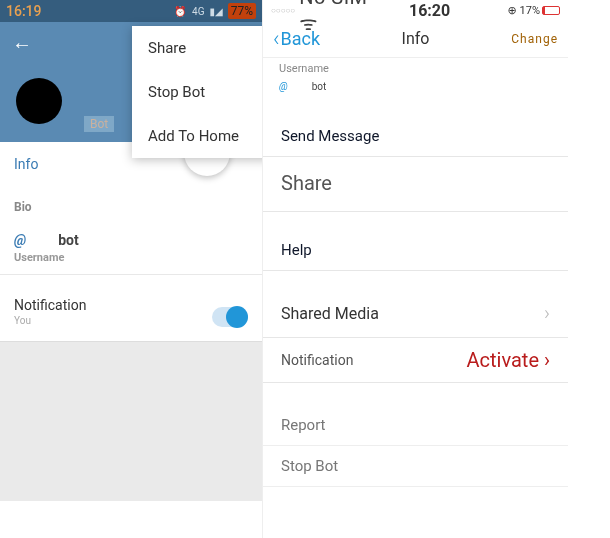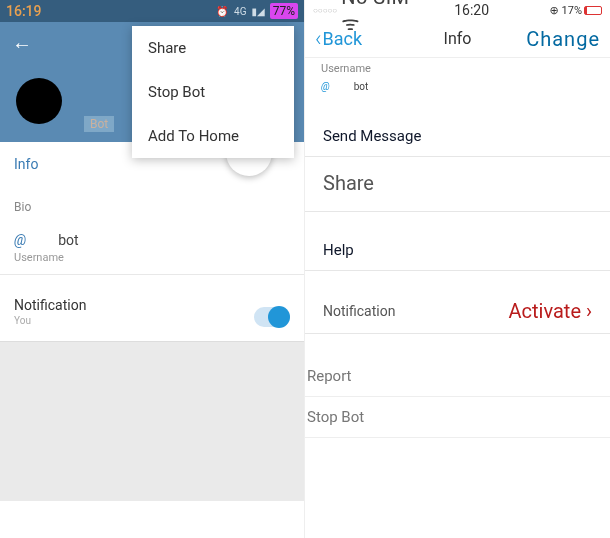--- a/index.html
+++ b/index.html
@@ -13,21 +13,21 @@
       height: 538px;
       display: flex;
       background: #fff;
     }
     .phone {
       position: relative;
       height: 538px;
       overflow: hidden;
     }
     .phone-left {
-      width: 305px;
+      width: 263px;
       border-right: 1px solid #eee;
     }
     .phone-right {
       width: 305px;
     }
 
     
     .status-bar-left {
       height: 22px;
       background: #355d7e;
@@ -45,21 +45,21 @@
     }
     .status-bar-left .icons {
       display: flex;
       gap: 5px;
       align-items: center;
       font-size: 10px;
       color: #cfdce6;
     }
     .status-bar-left .battery {
       color: #222;
-      background: #d946ef;
+      background: #c2410c;
       padding: 1px 3px;
       border-radius: 2px;
       font-size: 12px;
     }
 
     .header-blue {
       background: #5a8ab3;
       height: 120px;
       position: relative;
       padding: 8px 12px;
@@ -124,20 +124,21 @@
     }
 
     .divider {
       height: 1px;
       background: #e8e8e8;
       margin: 6px 0;
     }
 
     .bio-section {
       padding: 20px 14px 4px;
+      font-weight: bold;
     }
     .bio-label {
       color: #888;
       font-size: 12px;
       margin-bottom: 18px;
     }
     .username-row {
       display: flex;
       align-items: center;
       gap: 32px;
@@ -214,21 +215,22 @@
     }
     .status-bar-right .dots {
       color: #bbb;
       font-size: 8px;
       margin-right: 4px;
     }
     .status-bar-right .time-r {
       flex: 1;
       text-align: center;
       color: #333;
-      font-size: 14px;
+      font-size: 16px;
+      font-weight: bold;
     }
     .status-bar-right .batt-r {
       flex: 1;
       text-align: right;
       color: #333;
       font-size: 11px;
     }
     .batt-icon-r {
       display: inline-block;
       width: 18px;
@@ -269,22 +271,22 @@
       margin-right: 1px;
       font-weight: 300;
     }
     .nav-title {
       color: #333;
       font-size: 16px;
       flex: 1;
       text-align: center;
     }
     .nav-change {
-      color: #0369a1;
-      font-size: 20px;
+      color: #a16207;
+      font-size: 12px;
       flex: 1;
       text-align: right;
       letter-spacing: 1px;
     }
 
     .username-section-r {
       padding: 4px 16px 12px;
     }
     .username-label-r {
       color: #888;
@@ -349,21 +351,21 @@
     .activate {
       color: #b91c1c;
       font-size: 20px;
       margin-left: auto;
     }
 
     .report-section {
       margin-top: 22px;
     }
     .report-item {
-      padding: 11px 2px;
+      padding: 11px 18px;
       font-size: 15px;
       color: #777;
       border-bottom: 1px solid #eee;
       cursor: pointer;
     }
   </style>
 </head>
 <body>
 
 <div class="phone phone-left">
@@ -445,20 +447,24 @@
       <span class="at-r">@</span><span>bot</span>
     </div>
   </div>
 
   <div class="list-r">
     <div class="list-item-r">Send Message</div>
     <div class="list-item-r share-big">Share</div>
     <div class="list-gap"></div>
     <div class="list-item-r">Help</div>
     <div class="list-gap"></div>
+    <div class="shared-media-row">
+      <span>Shared Media</span>
+      <span class="chevron-r">›</span>
+    </div>
     <div class="notif-row-r">
       <span>Notification</span>
       <span class="activate">
         <span>Activate</span> <span>›</span>
       </span>
     </div>
   </div>
 
   <div class="report-section">
     <div class="report-item">Report</div>

